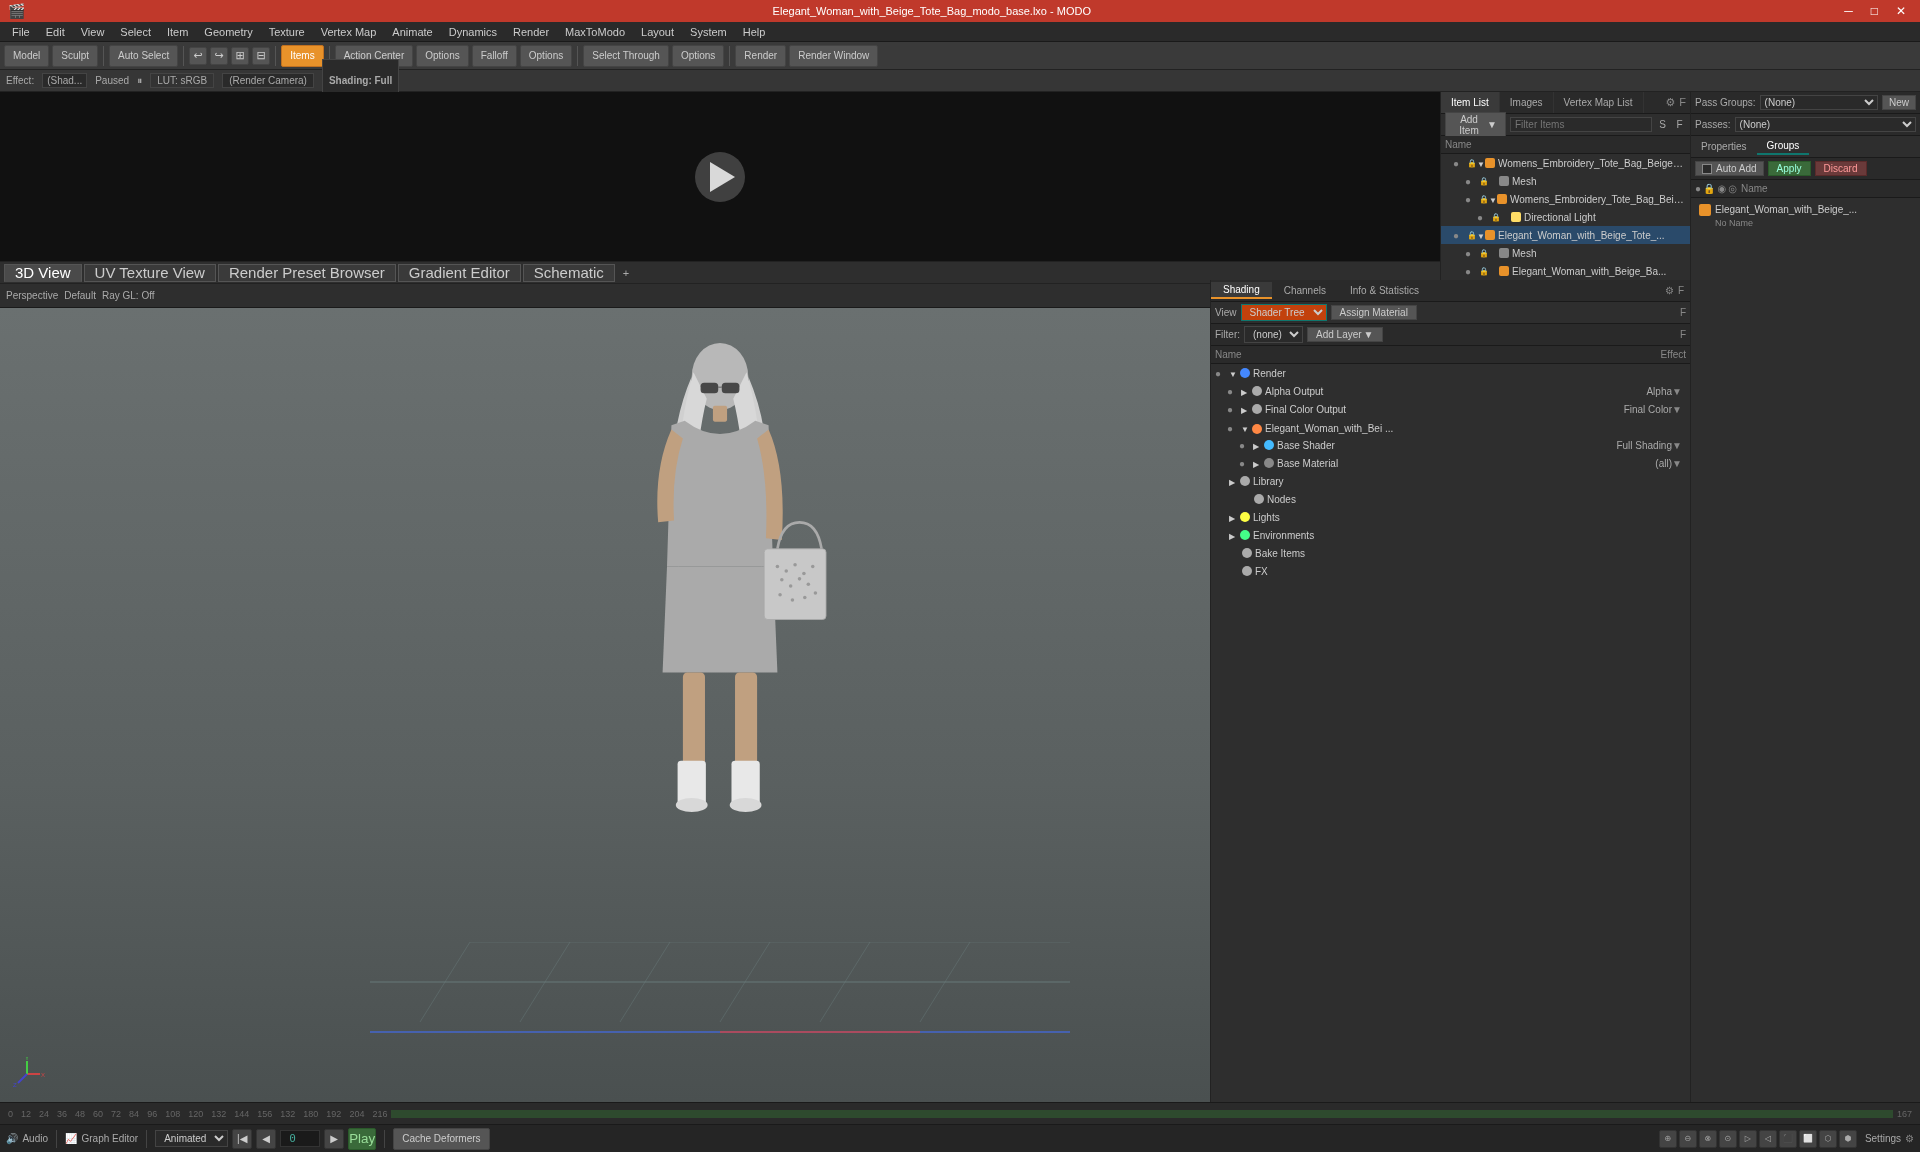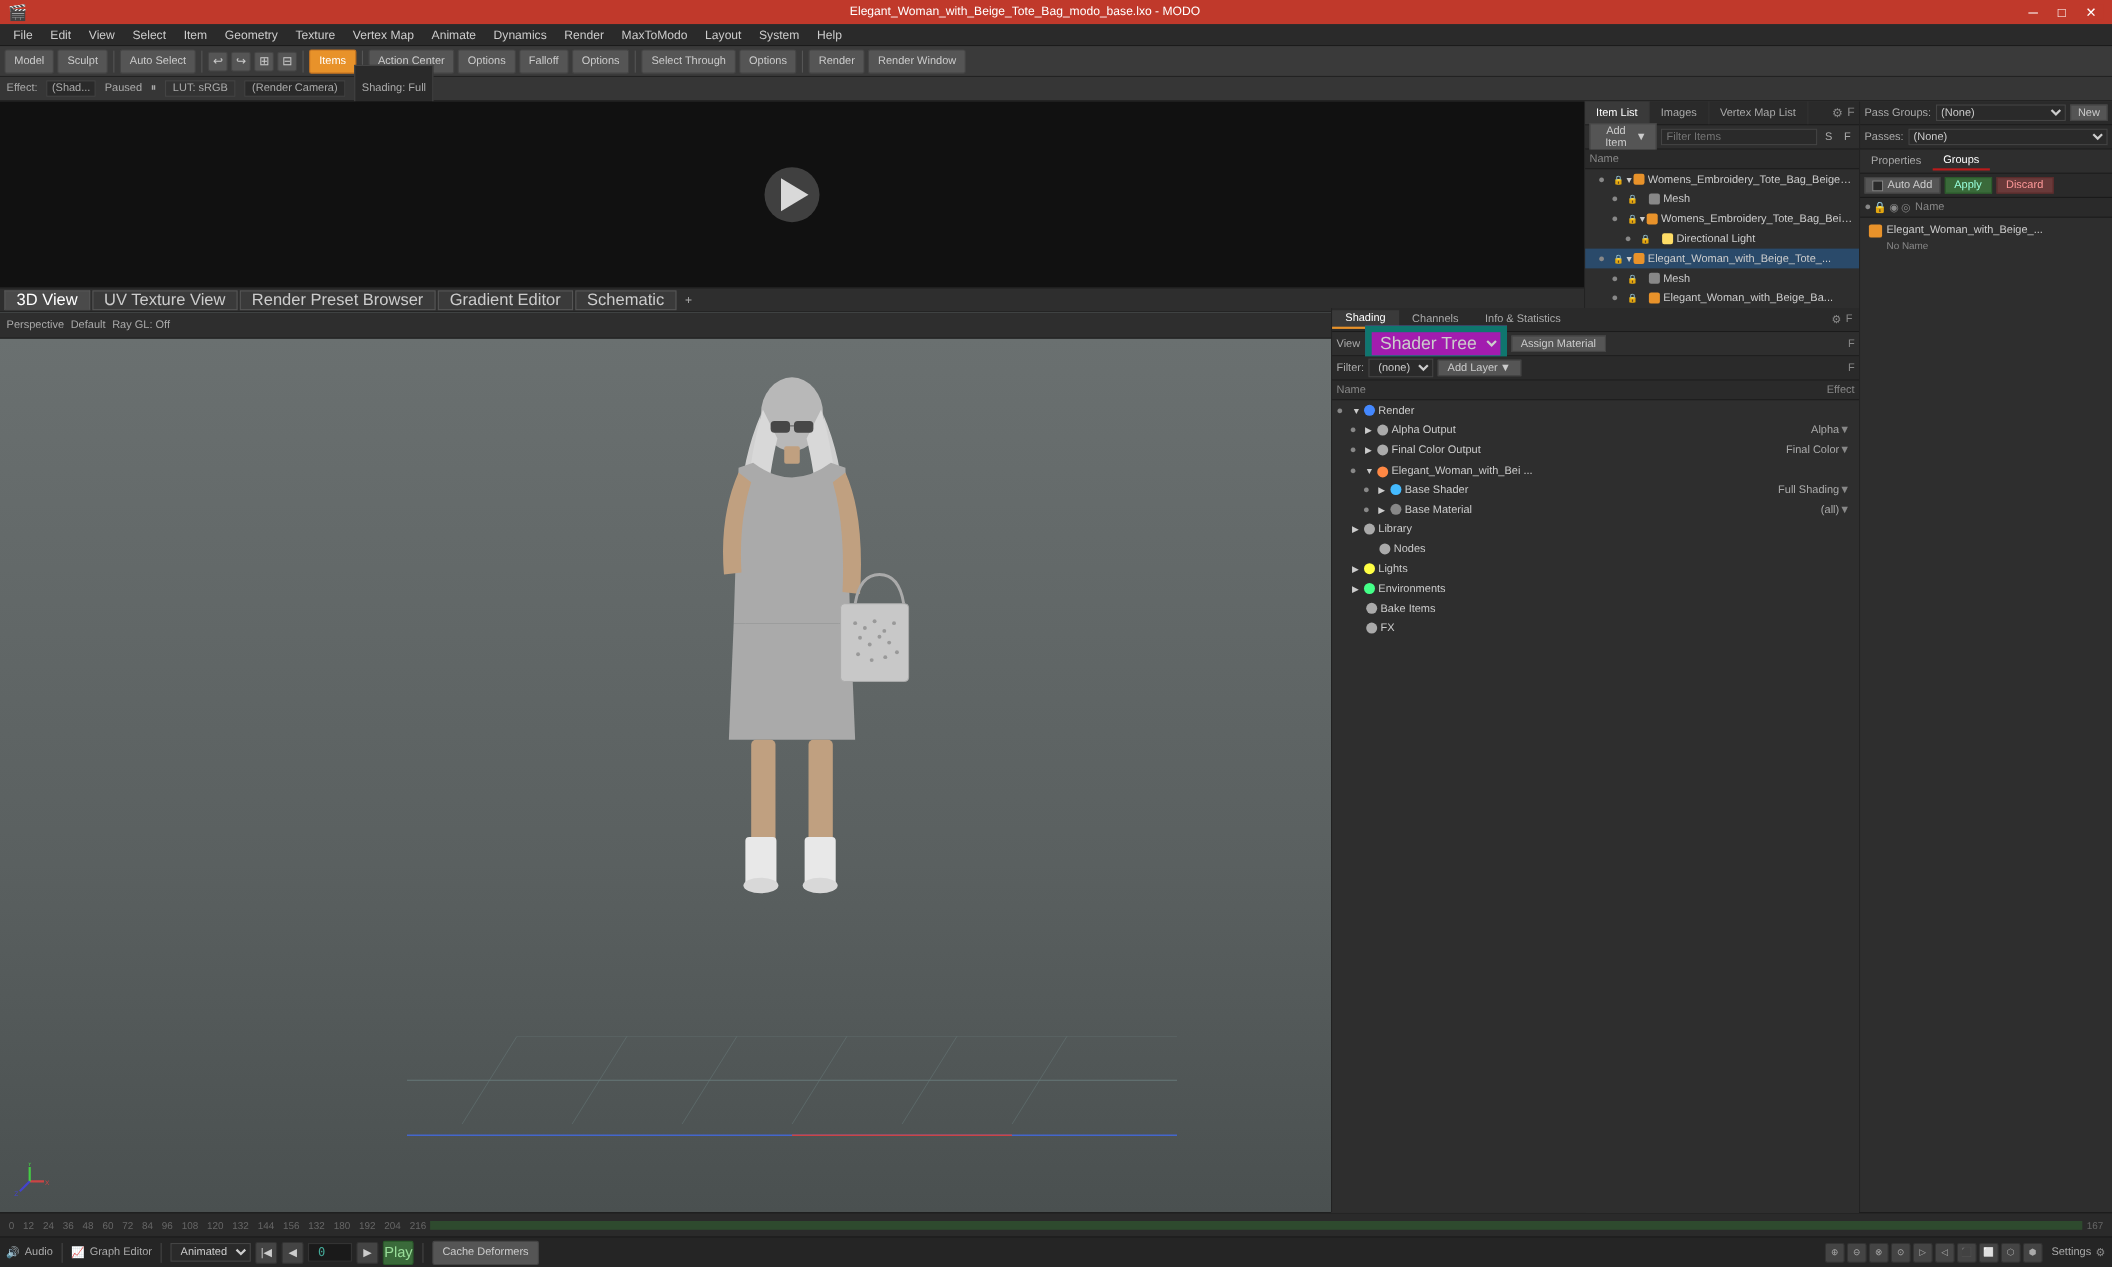--- a/index.html
+++ b/index.html
@@ -61,41 +61,41 @@
     .il-name { flex: 1; overflow: hidden; text-overflow: ellipsis; white-space: nowrap; }
 
     
     #groups-panel { width: 230px; background: #333; border-left: 1px solid #222; display: flex; flex-direction: column; }
     .gp-btn { background: #555; border: 1px solid #444; color: #ccc; padding: 1px 6px; cursor: pointer; font-size: 10px; }
 
     #passes-bar { height: 22px; background: #2a2a2a; display: flex; align-items: center; padding: 0 4px; gap: 4px; border-bottom: 1px solid #1a1a1a; font-size: 10px; }
 
     #groups-tabs { height: 22px; background: #2e2e2e; display: flex; align-items: center; border-bottom: 1px solid #1a1a1a; }
     .gp-tab { padding: 2px 10px; font-size: 10px; color: #aaa; cursor: pointer; }
-    .gp-tab.active { color: #fff; border-bottom: 2px solid #b91c1c; }
+    .gp-tab.active { color: #fff; border-bottom: 2px solid #0f766e; }
 
     #groups-action-bar { height: 22px; background: #2a2a2a; display: flex; align-items: center; padding: 0 4px; gap: 4px; border-bottom: 1px solid #1a1a1a; font-size: 10px; }
     .auto-add-btn { background: #555; border: 1px solid #444; color: #ccc; padding: 1px 6px; cursor: pointer; font-size: 10px; display: flex; align-items: center; gap: 2px; }
     .apply-btn { background: #3a6a3a; border: 1px solid #2a5a2a; color: #9fd; padding: 1px 8px; cursor: pointer; font-size: 10px; }
     .discard-btn { background: #6a3a3a; border: 1px solid #5a2a2a; color: #f99; padding: 1px 8px; cursor: pointer; font-size: 10px; }
 
     #groups-header { height: 18px; background: #2a2a2a; display: flex; align-items: center; padding: 0 4px; border-bottom: 1px solid #1a1a1a; font-size: 10px; color: #888; }
     .gh-icons { display: flex; gap: 2px; margin-right: 4px; }
 
     #groups-list { flex: 1; background: #2e2e2e; padding: 4px; }
     .group-item { display: flex; padding: 2px 4px; font-size: 10px; cursor: pointer; }
     .group-name-input { background: transparent; border: none; color: #ccc; font-size: 10px; flex: 1; cursor: pointer; }
     .group-sub { font-size: 9px; color: #888; padding-left: 20px; }
     #shading-tabs { height: 22px; background: #2a2a2a; display: flex; align-items: center; border-bottom: 1px solid #1a1a1a; }
     .sh-tab { padding: 2px 12px; font-size: 10px; color: #aaa; cursor: pointer; }
     .sh-tab.active { background: #3a3a3a; color: #fff; border-bottom: 2px solid #e8922a; }
     .sh-tab-icons { margin-left: auto; display: flex; gap: 4px; padding: 0 6px; }
 
     #shading-toolbar { height: 22px; background: #2e2e2e; display: flex; align-items: center; padding: 0 4px; gap: 4px; border-bottom: 1px solid #1a1a1a; font-size: 10px; }
-    .sh-view-dropdown { background: #a21caf; border: 6px solid #0f766e; color: #ccc; font-size: 16px; padding: 1px 4px; }
+    .sh-view-dropdown { background: #c2410c; border: 1px solid #0f766e; color: #ccc; font-size: 10px; padding: 1px 4px; }
     .sh-assign-btn { background: #555; border: 1px solid #444; color: #ccc; padding: 1px 8px; cursor: pointer; font-size: 10px; }
 
     #shading-list-header { height: 18px; background: #2a2a2a; display: flex; align-items: center; padding: 0 4px; border-bottom: 1px solid #1a1a1a; font-size: 10px; color: #888; }
     #shading-list { flex: 1; background: #2e2e2e; overflow-y: auto; }
     .sh-item { display: flex; align-items: center; padding: 2px 4px; min-height: 18px; font-size: 10px; cursor: pointer; }
     .sh-eye { width: 14px; color: #888; }
     .sh-name { flex: 1; overflow: hidden; text-overflow: ellipsis; white-space: nowrap; }
     .sh-effect { width: 100px; color: #aaa; text-align: right; font-size: 10px; }
     .sh-arrow { width: 14px; color: #888; }
     .tl-tick { color: #666; font-size: 9px; padding: 0 4px; }
@@ -194,21 +194,21 @@
     <button class="tb-btn">Render Window</button>
   </div>
 
   <div id="optionsbar">
     <span>Effect:</span>
     <span style="background:#2a2a2a;border:1px solid #444;padding:1px 4px;cursor:pointer;">(Shad...</span>
     <span>Paused</span>
     <span style="color:#aaa;cursor:pointer;">⏸</span>
     <span style="background:#333;padding:1px 6px;border:1px solid #444;">LUT: sRGB</span>
     <span style="background:#2a2a2a;padding:1px 6px;border:1px solid #444;cursor:pointer;">(Render Camera)</span>
-    <span style="background:#2a2a2a;padding:15px 6px;border:1px solid #444;cursor:pointer;">Shading: Full</span>
+    <span style="background:#2a2a2a;padding:15px 6px;border:1px solid #444;cursor:pointer;font-weight:bold;">Shading: Full</span>
   </div>
 
   <div id="content-area">
 
     <div id="viewport-area" style="flex:1;display:flex;flex-direction:column;overflow:hidden;">
 
       <div id="preview-area">
         <div class="play-btn">
           <div class="play-triangle"></div>
         </div>

